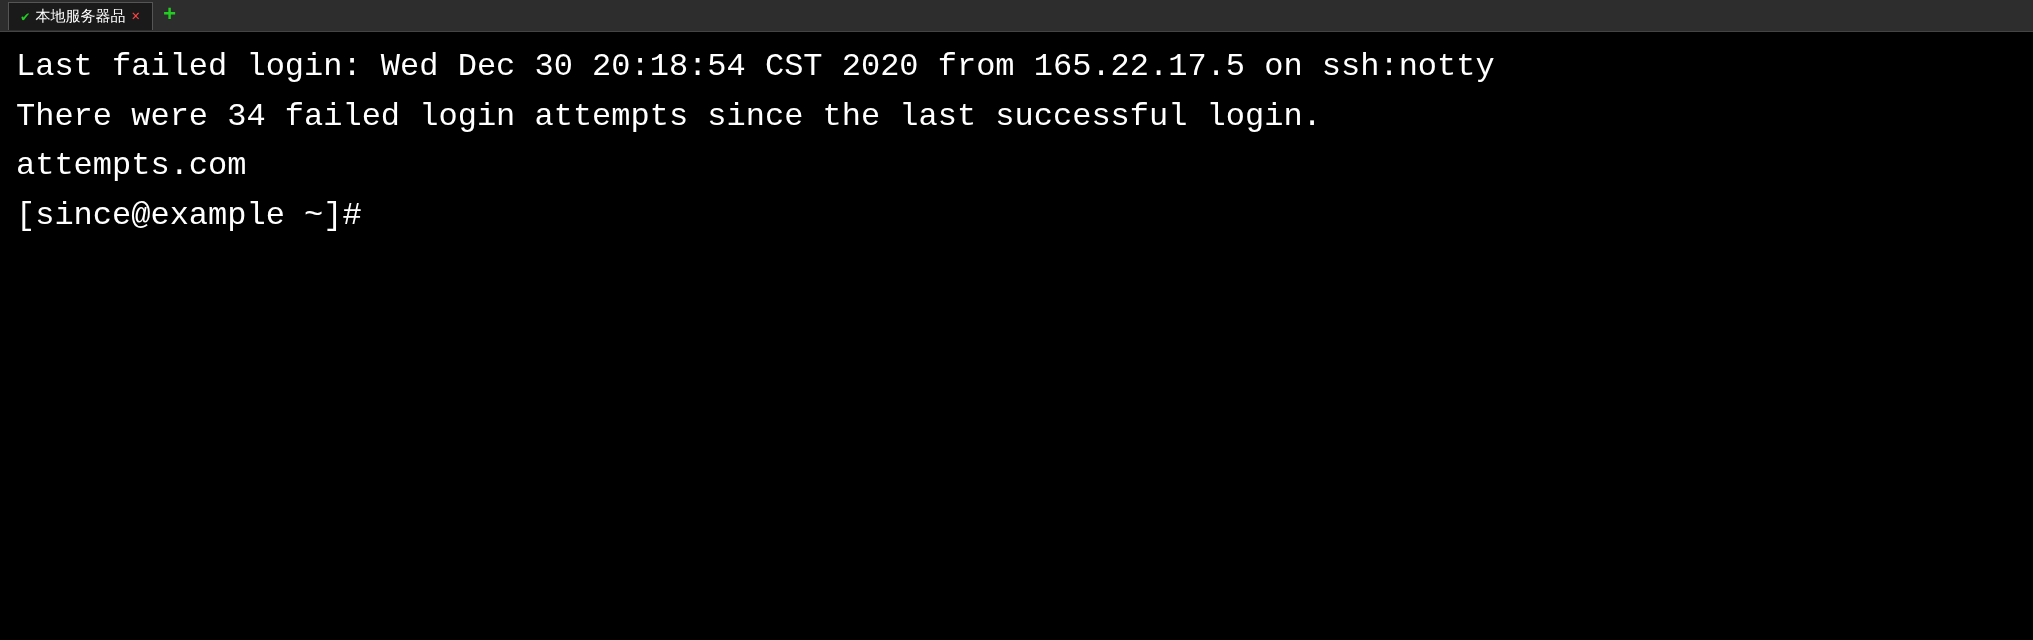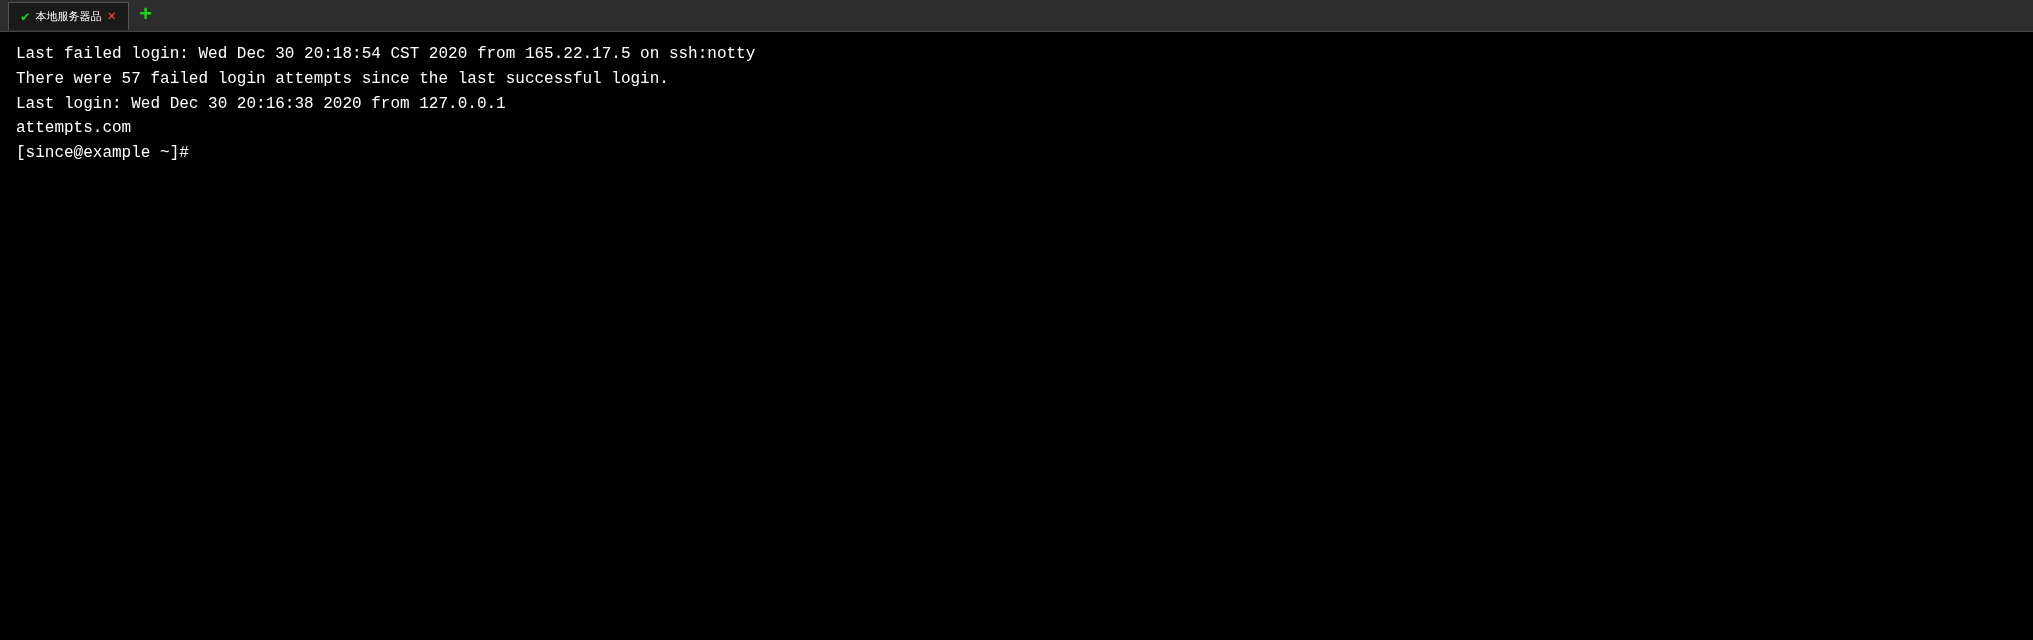--- a/index.html
+++ b/index.html
@@ -32,21 +32,21 @@
       border: 1px solid #555;
       border-bottom: none;
       padding: 4px 12px;
       margin-right: 4px;
       height: 28px;
       gap: 6px;
     }
 
     .tab-label {
       color: #ffffff;
-      font-size: 11px;
+      font-size: 15px;
     }
 
     .tab-close-btn {
       color: #ff4444;
       font-size: 14px;
       font-weight: bold;
       cursor: pointer;
       line-height: 1;
     }
 
@@ -66,21 +66,21 @@
 
     .terminal-area {
       background: #000000;
       padding: 10px 16px;
       height: calc(640px - 32px);
       overflow: hidden;
     }
 
     .terminal-line {
       color: #ffffff;
-      font-size: 16px;
+      font-size: 32px;
       line-height: 1.55;
       white-space: pre;
     }
 
     .prompt {
       color: #ffffff;
     }
   </style>
 </head>
 <body>
@@ -89,17 +89,16 @@
   <div class="tab-item">
     <span class="tab-check">✔</span>
     <span class="tab-label">本地服务器品</span>
     <span class="tab-close-btn">✕</span>
   </div>
   <span class="new-tab-btn">+</span>
 </div>
 
 <div class="terminal-area">
   <div class="terminal-line">Last failed login: Wed Dec 30 20:18:54 CST 2020 from 165.22.17.5 on ssh:notty</div>
-  <div class="terminal-line">There were 57 failed login attempts since the last successful login.</div>
-  <div class="terminal-line">Last login: Wed Dec 30 20:16:38 2020 from 127.0.0.1</div>
+  <div class="terminal-line">There were 34 failed login attempts since the last successful login.</div>
   <div class="terminal-line">attempts.com</div>
   <div class="terminal-line prompt">[since@example ~]# </div>
 </div>
 
 </body></html>

